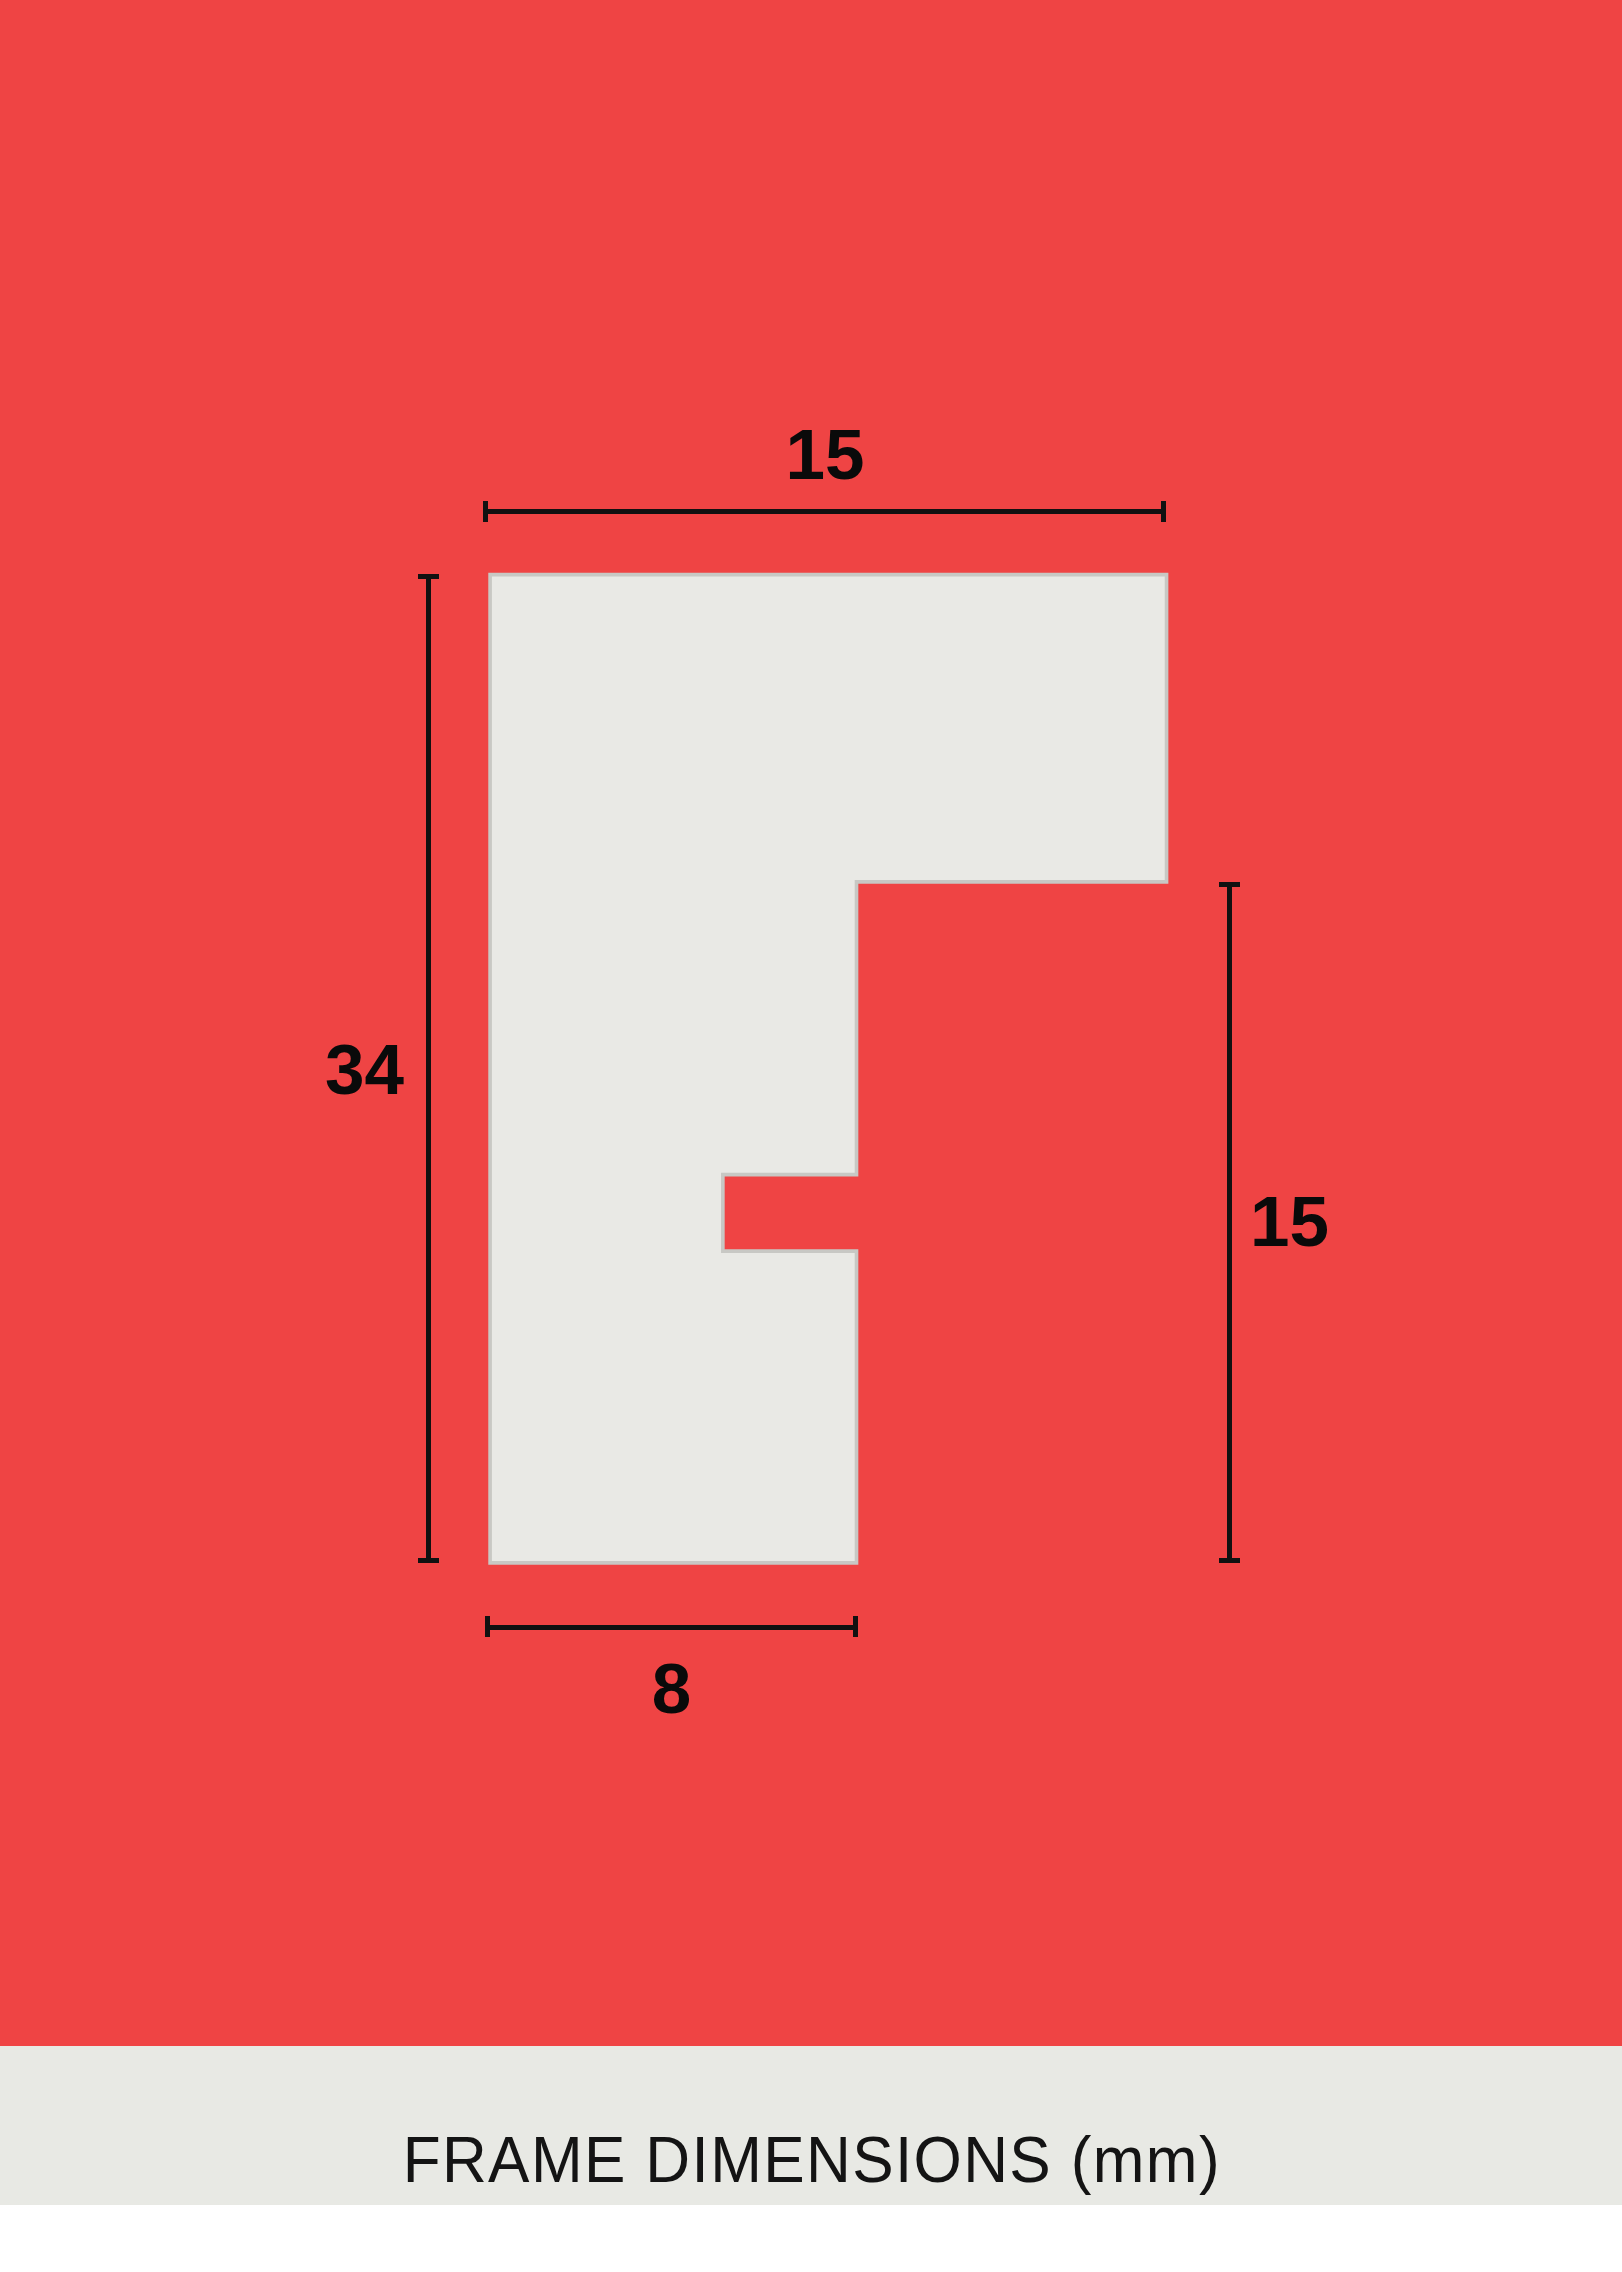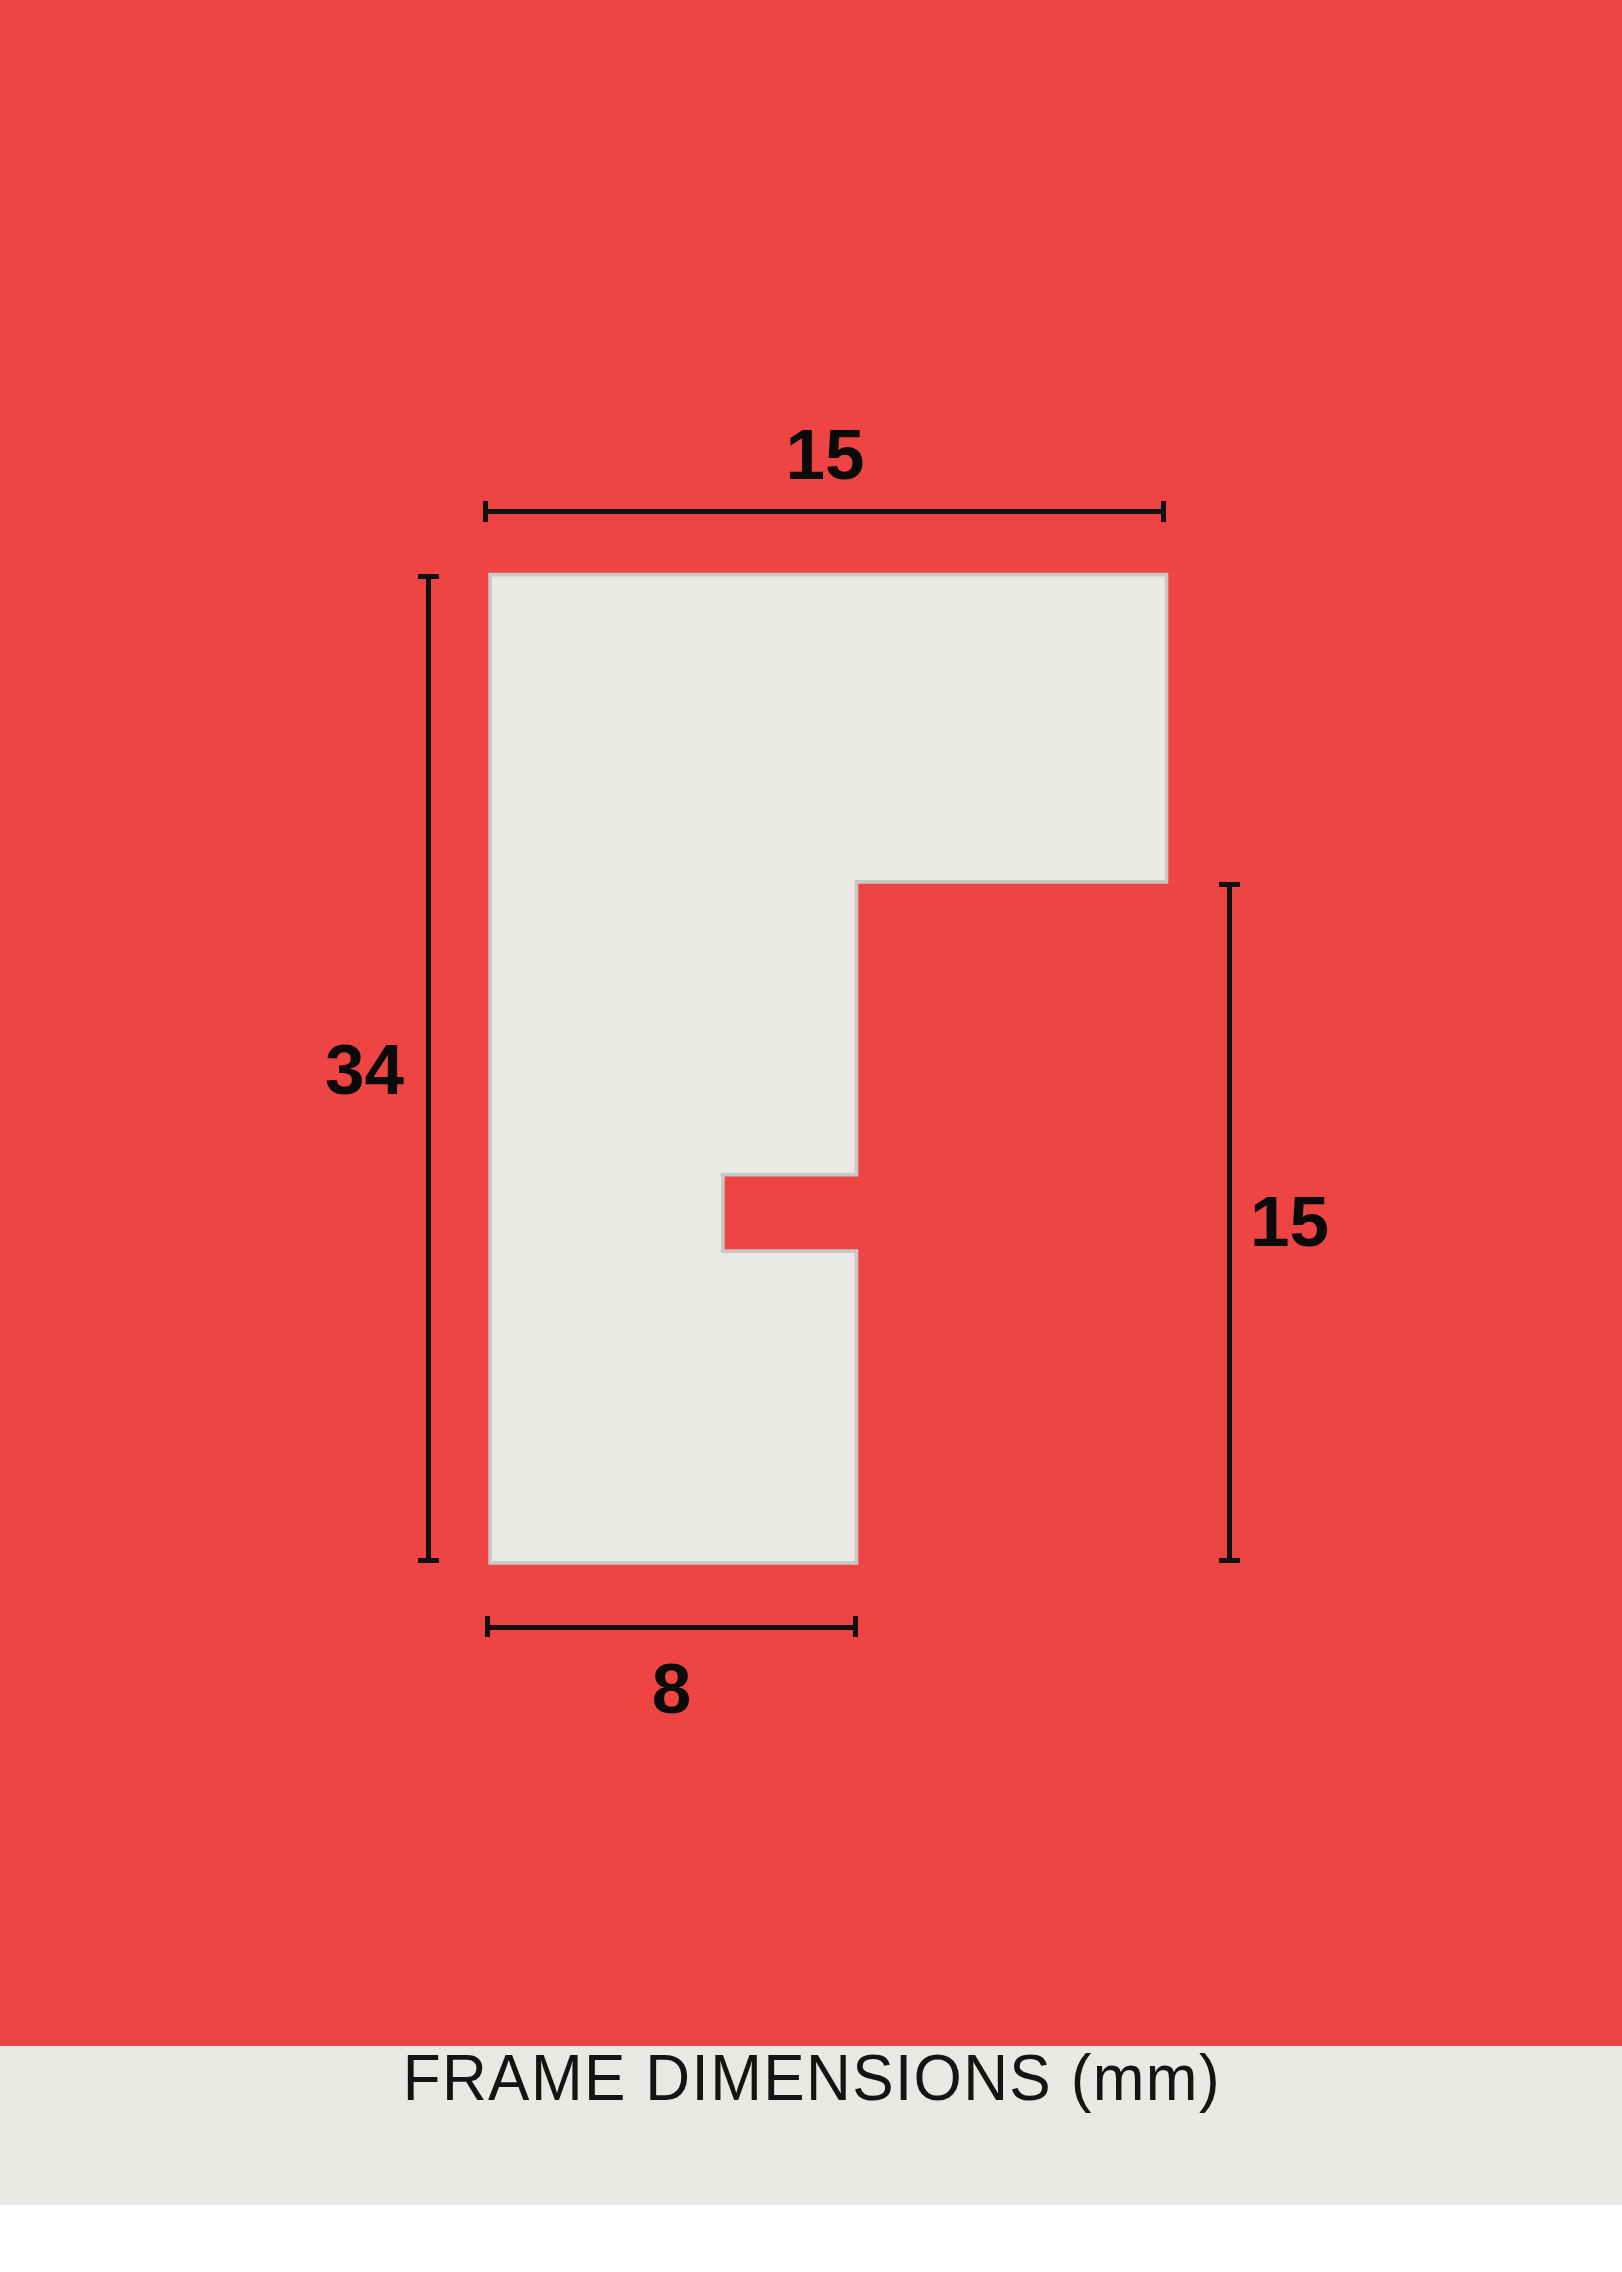--- a/index.html
+++ b/index.html
@@ -18,21 +18,21 @@
     color:#0a0a0a;
     font-weight:700;
     font-size:71px;
     line-height:1;
     white-space:nowrap;
   }
   .dim-label.center{text-align:center;}
   .footer{
     position:absolute;left:0;top:2046px;width:1623px;height:227px;
     background:#e8e9e4;
-    display:flex;justify-content:center;
+    display:flex;align-items:center;justify-content:center;
   }
   .footer-text{
     color:#141414;
     font-size:64px;
     font-weight:400;
     letter-spacing:1.4px;
     line-height:1;
     white-space:nowrap;
     transform:scaleX(0.97);
   }

